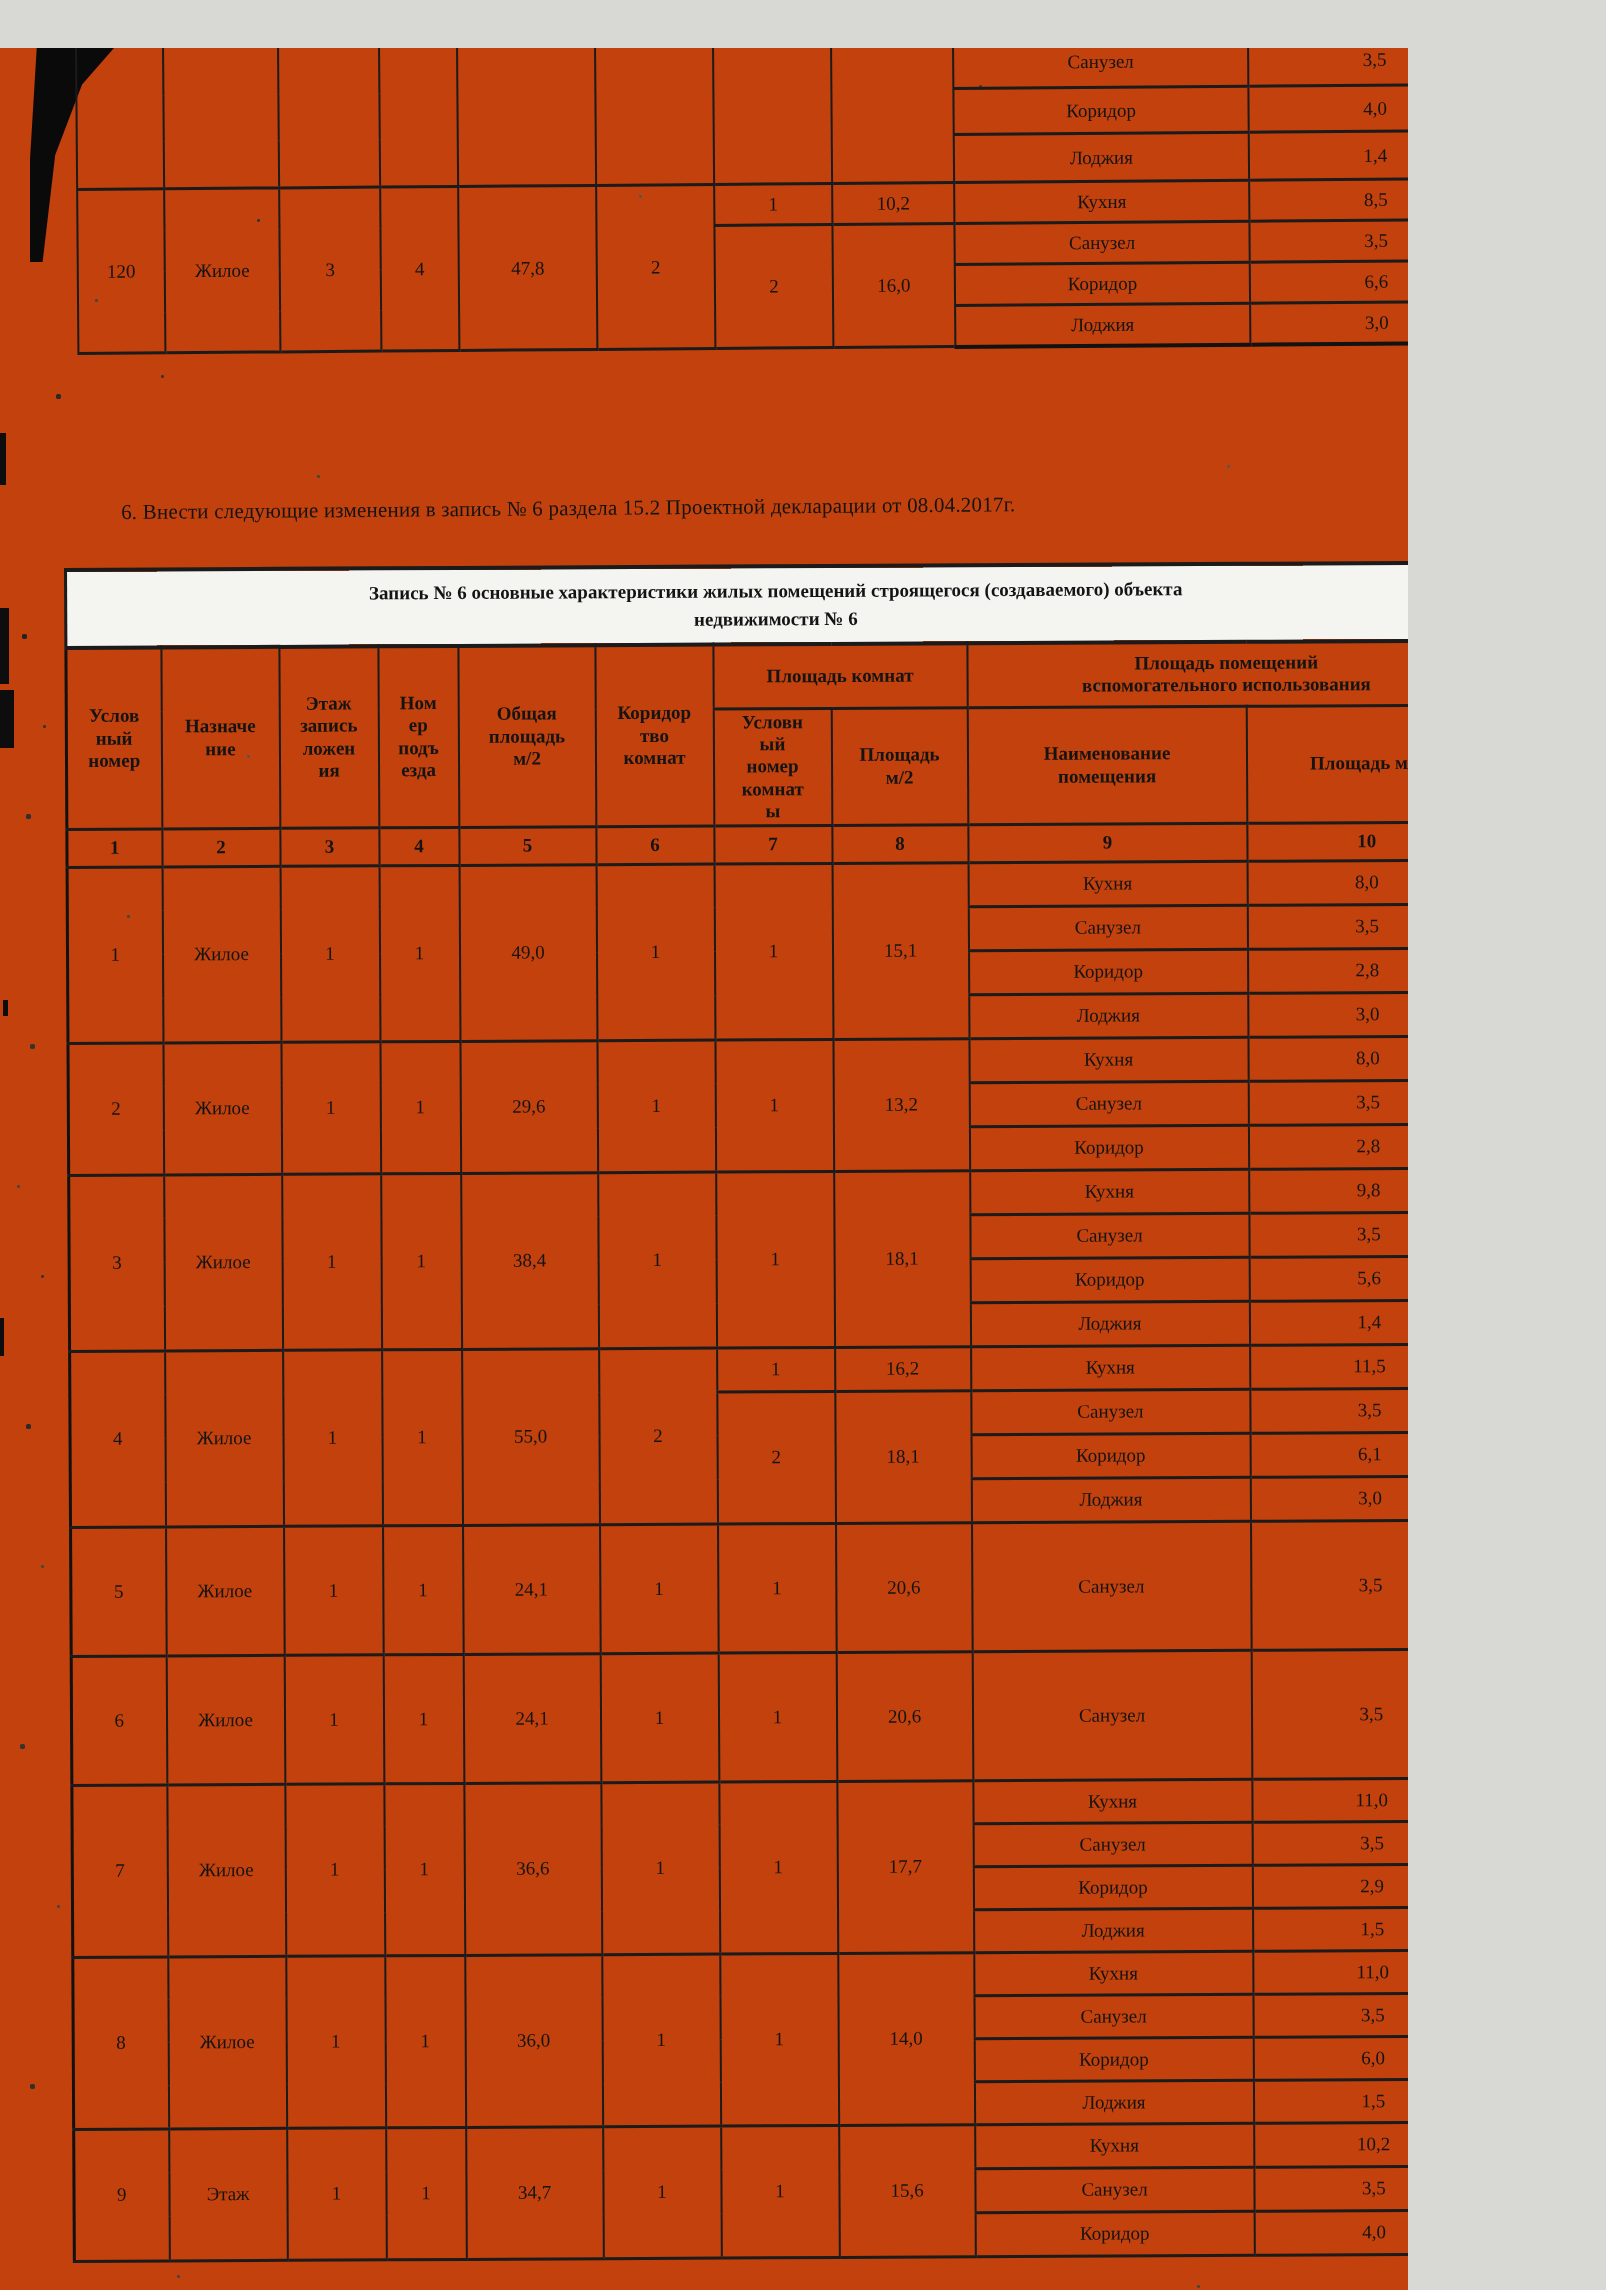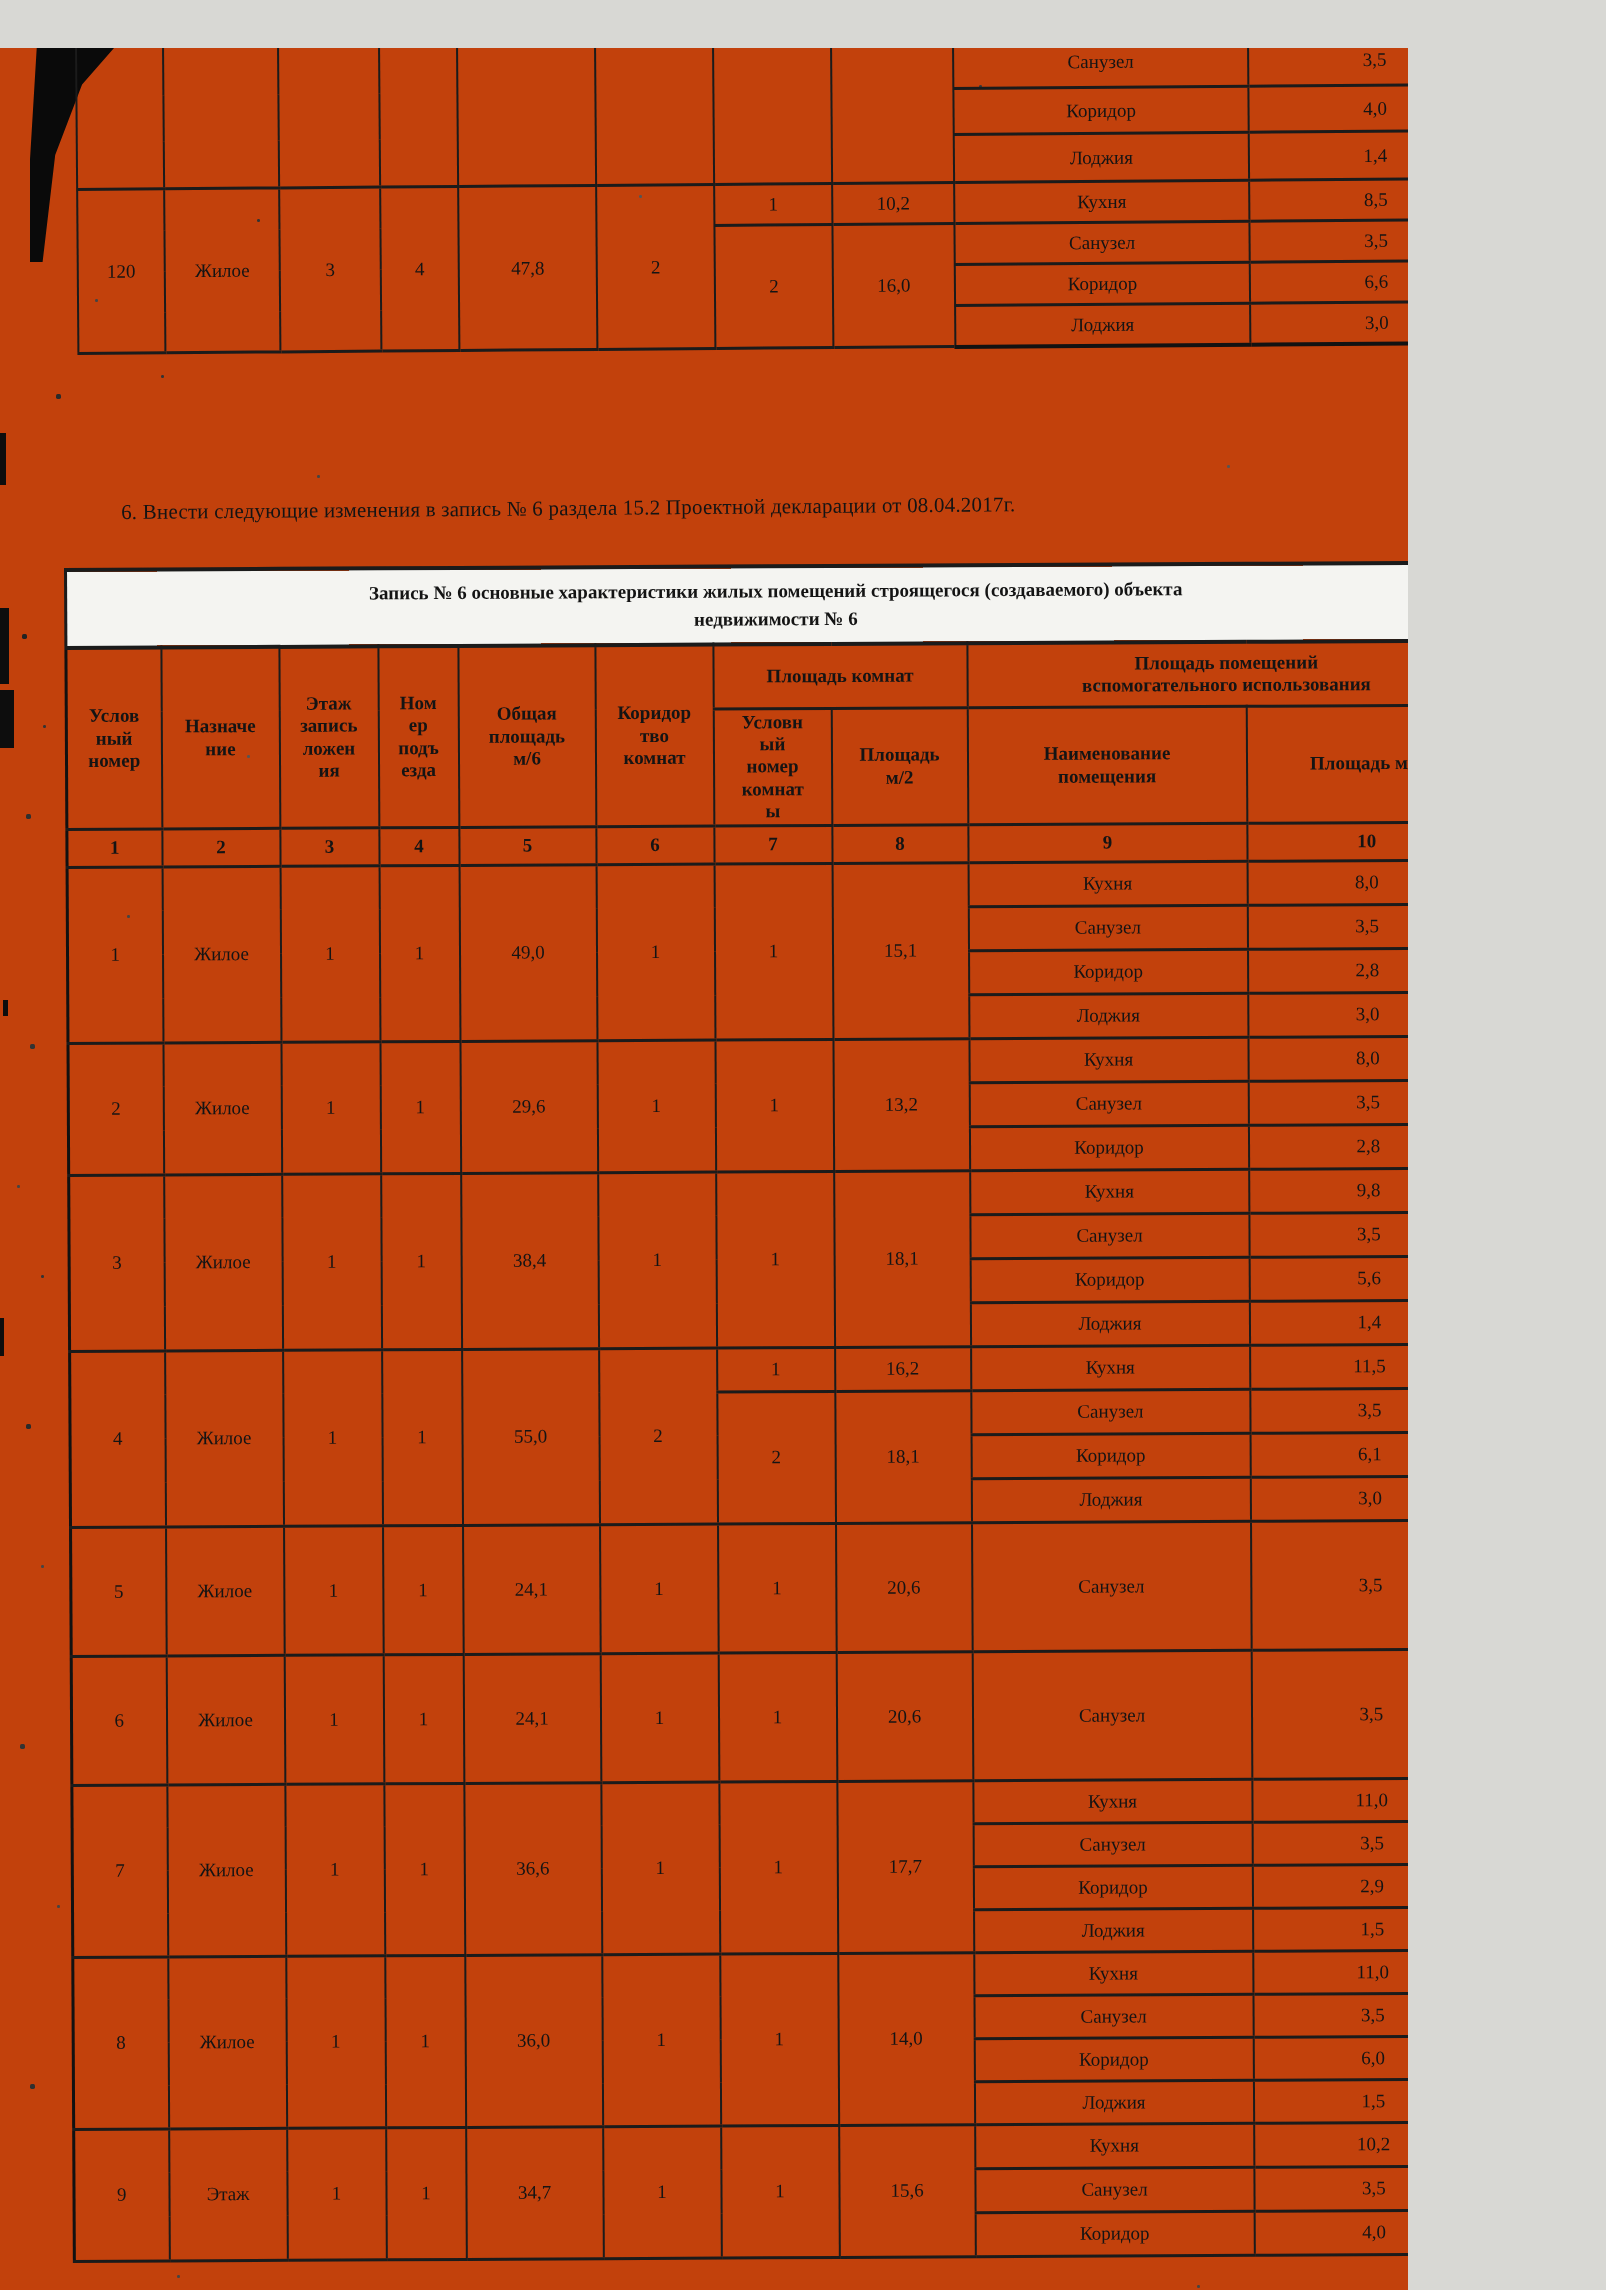--- a/index.html
+++ b/index.html
@@ -235,21 +235,21 @@
         <td class="hdr" rowspan="2">Этаж
 запись
 ложен
 ия</td>
         <td class="hdr" rowspan="2">Ном
 ер
 подъ
 езда</td>
         <td class="hdr" rowspan="2">Общая
 площадь
-м/6</td>
+м/2</td>
         <td class="hdr" rowspan="2">Коридор
 тво
 комнат</td>
         <td class="hdr" colspan="2">Площадь комнат</td>
         <td class="hdr" colspan="2">Площадь помещений
 вспомогательного использования</td>
       </tr>
       <tr class="row-detail">
         <td class="hdr">Условн
 ый

